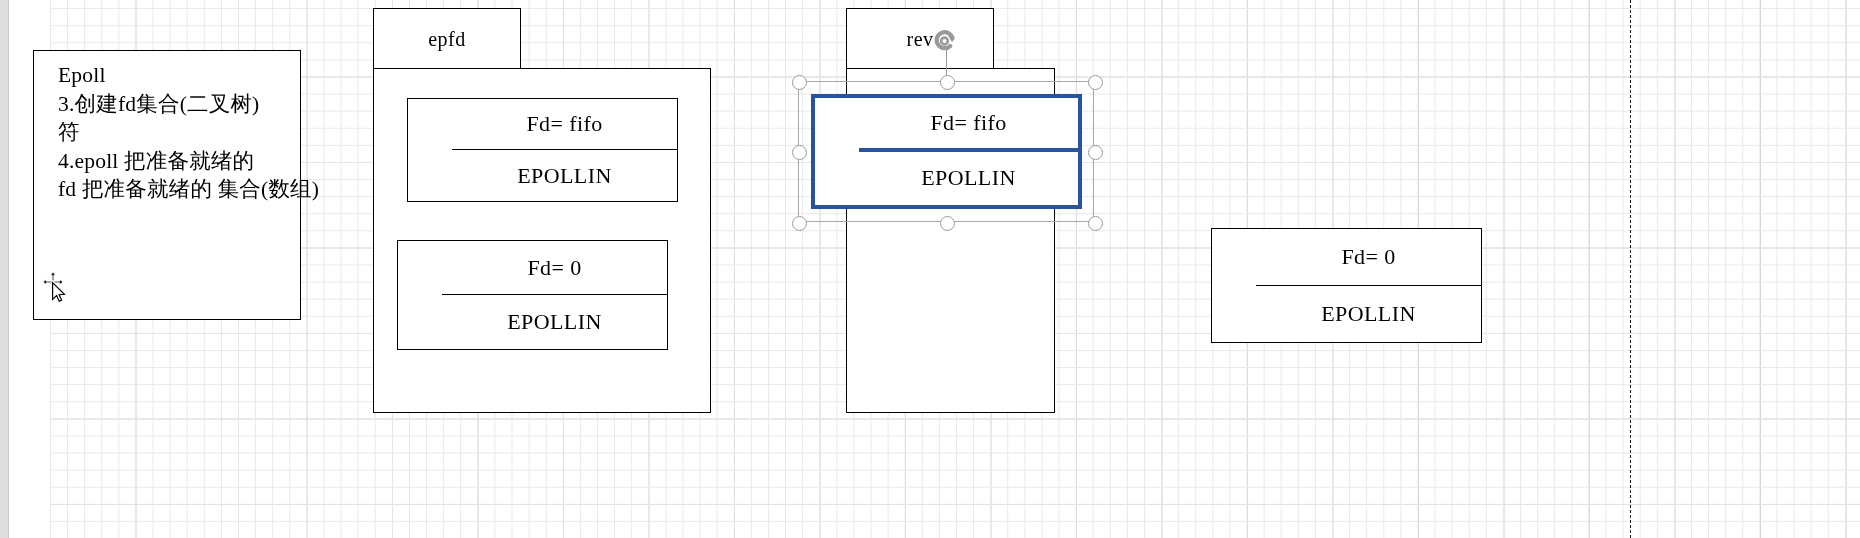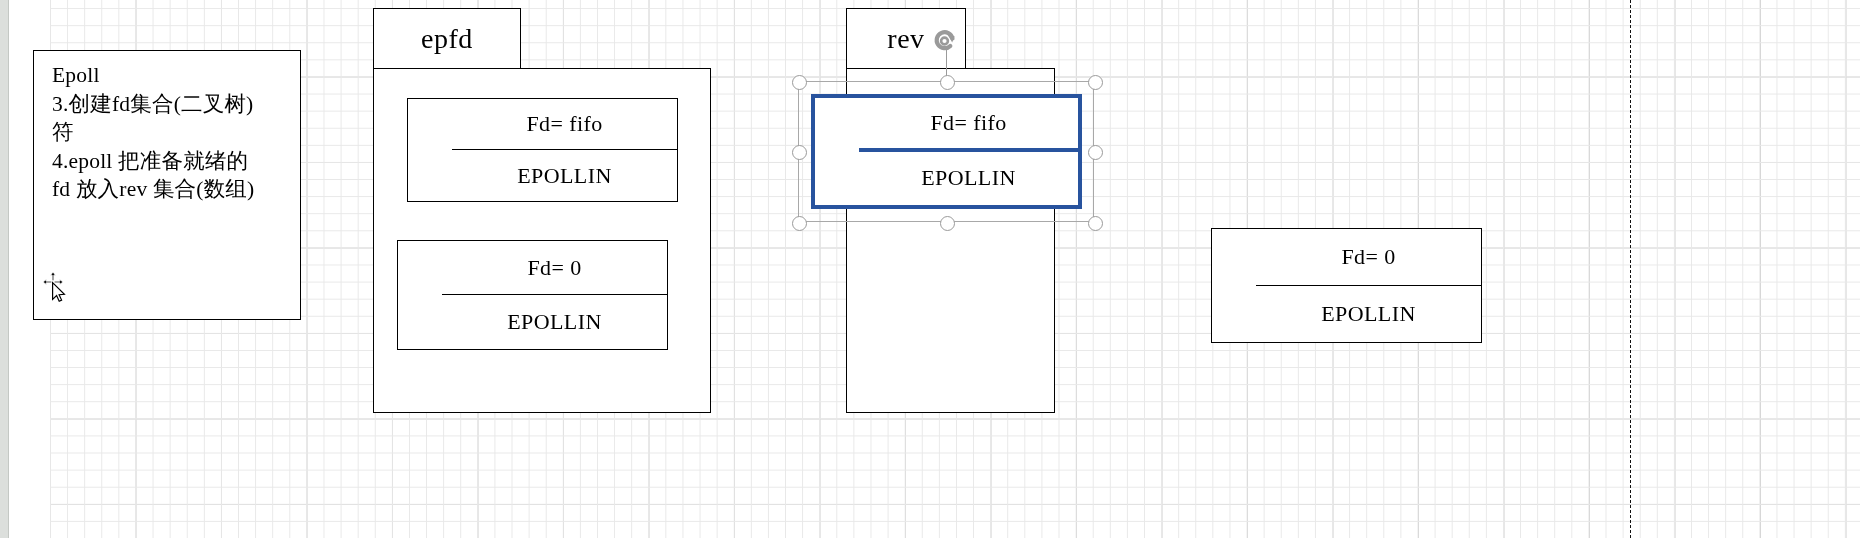--- a/index.html
+++ b/index.html
@@ -71,21 +71,21 @@
     position: absolute;
     box-sizing: border-box;
     background: #ffffff;
     border: 1.6px solid #000000;
   }
 
   .lane-title {
     display: flex;
     align-items: center;
     justify-content: center;
-    font-size: 28px;
+    font-size: 20px;
     color: #000000;
     letter-spacing: 0.5px;
   }
 
   .pool-body {
     background: #ffffff;
   }
 
   
   .record {
@@ -119,21 +119,21 @@
   .record.selected .row.row-top {
     border-bottom: 4px solid #28539E;
   }
 
   
   .note {
     position: absolute;
     box-sizing: border-box;
     background: #ffffff;
     border: 1.6px solid #000000;
-    padding: 10px 7px 6px 18px;
+    padding: 10px 7px 6px 24px;
   }
   .note .note-line {
     font-size: 21.5px;
     line-height: 28.6px;
     color: #000000;
     white-space: pre;
     letter-spacing: 0.2px;
   }
 
   
@@ -186,21 +186,21 @@
 
   <div class="grid"></div>
 
   <div class="page-break" style="left:1630px;"></div>
 
   <div class="note" style="left:33px; top:50px; width:268px; height:270px;">
     <div class="note-line">Epoll</div>
     <div class="note-line">3.创建fd集合(二叉树)</div>
     <div class="note-line">符</div>
     <div class="note-line">4.epoll 把准备就绪的</div>
-    <div class="note-line">fd 放入rev 集合(数组)</div>
+    <div class="note-line">fd 把准备就绪的 集合(数组)</div>
   </div>
 
   <div class="cursor-move" style="left:43px; top:272px;">
     <svg viewBox="0 0 30 30" width="30" height="30" xmlns="http://www.w3.org/2000/svg">
       <g fill="#000000" stroke="#ffffff" stroke-width="0.8">
         <path d="M10 0 L12.4 3.2 L10.8 3.2 L10.8 8.6 L9.2 8.6 L9.2 3.2 L7.6 3.2 Z"></path>
         <path d="M0 10 L3.2 7.6 L3.2 9.2 L8.6 9.2 L8.6 10.8 L3.2 10.8 L3.2 12.4 Z"></path>
         <path d="M20 10 L16.8 12.4 L16.8 10.8 L11.4 10.8 L11.4 9.2 L16.8 9.2 L16.8 7.6 Z"></path>
       </g>
       <path d="M9.6 10.6 L9.6 27.4 L13.6 23.6 L16.2 29.2 L18.6 28.1 L16.1 22.7 L21.4 22.3 Z" fill="#ffffff" stroke="#000000" stroke-width="1.2"></path>
@@ -215,21 +215,21 @@
   <div class="record" style="left:407px; top:98px; width:271px; height:104px;">
     <div class="row row-top">Fd= fifo</div>
     <div class="row">EPOLLIN</div>
   </div>
 
   <div class="record" style="left:397px; top:240px; width:271px; height:110px;">
     <div class="row row-top">Fd= 0</div>
     <div class="row">EPOLLIN</div>
   </div>
 
-  <div class="shape lane-title" style="left:846px; top:8px; width:120px; height:62px;">
+  <div class="shape lane-title" style="left:846px; top:8px; width:148px; height:62px;">
     <span>rev</span>
   </div>
   <div class="shape pool-body" style="left:846px; top:68px; width:209px; height:345px;"></div>
 
   <div class="sel-frame" style="left:798px; top:81px; width:296px; height:141px;"></div>
 
   <div class="rotate-stem" style="left:946px; top:46px; height:35px;"></div>
   <div class="rotate-icon" style="left:929px; top:24px;">
     <svg viewBox="0 0 34 34" width="34" height="34" xmlns="http://www.w3.org/2000/svg">
       <path d="M23.5 14.5 a8 8 0 1 0 -2.2 7.4" fill="none" stroke="#9a9a9a" stroke-width="4.2" stroke-linecap="round"></path>

